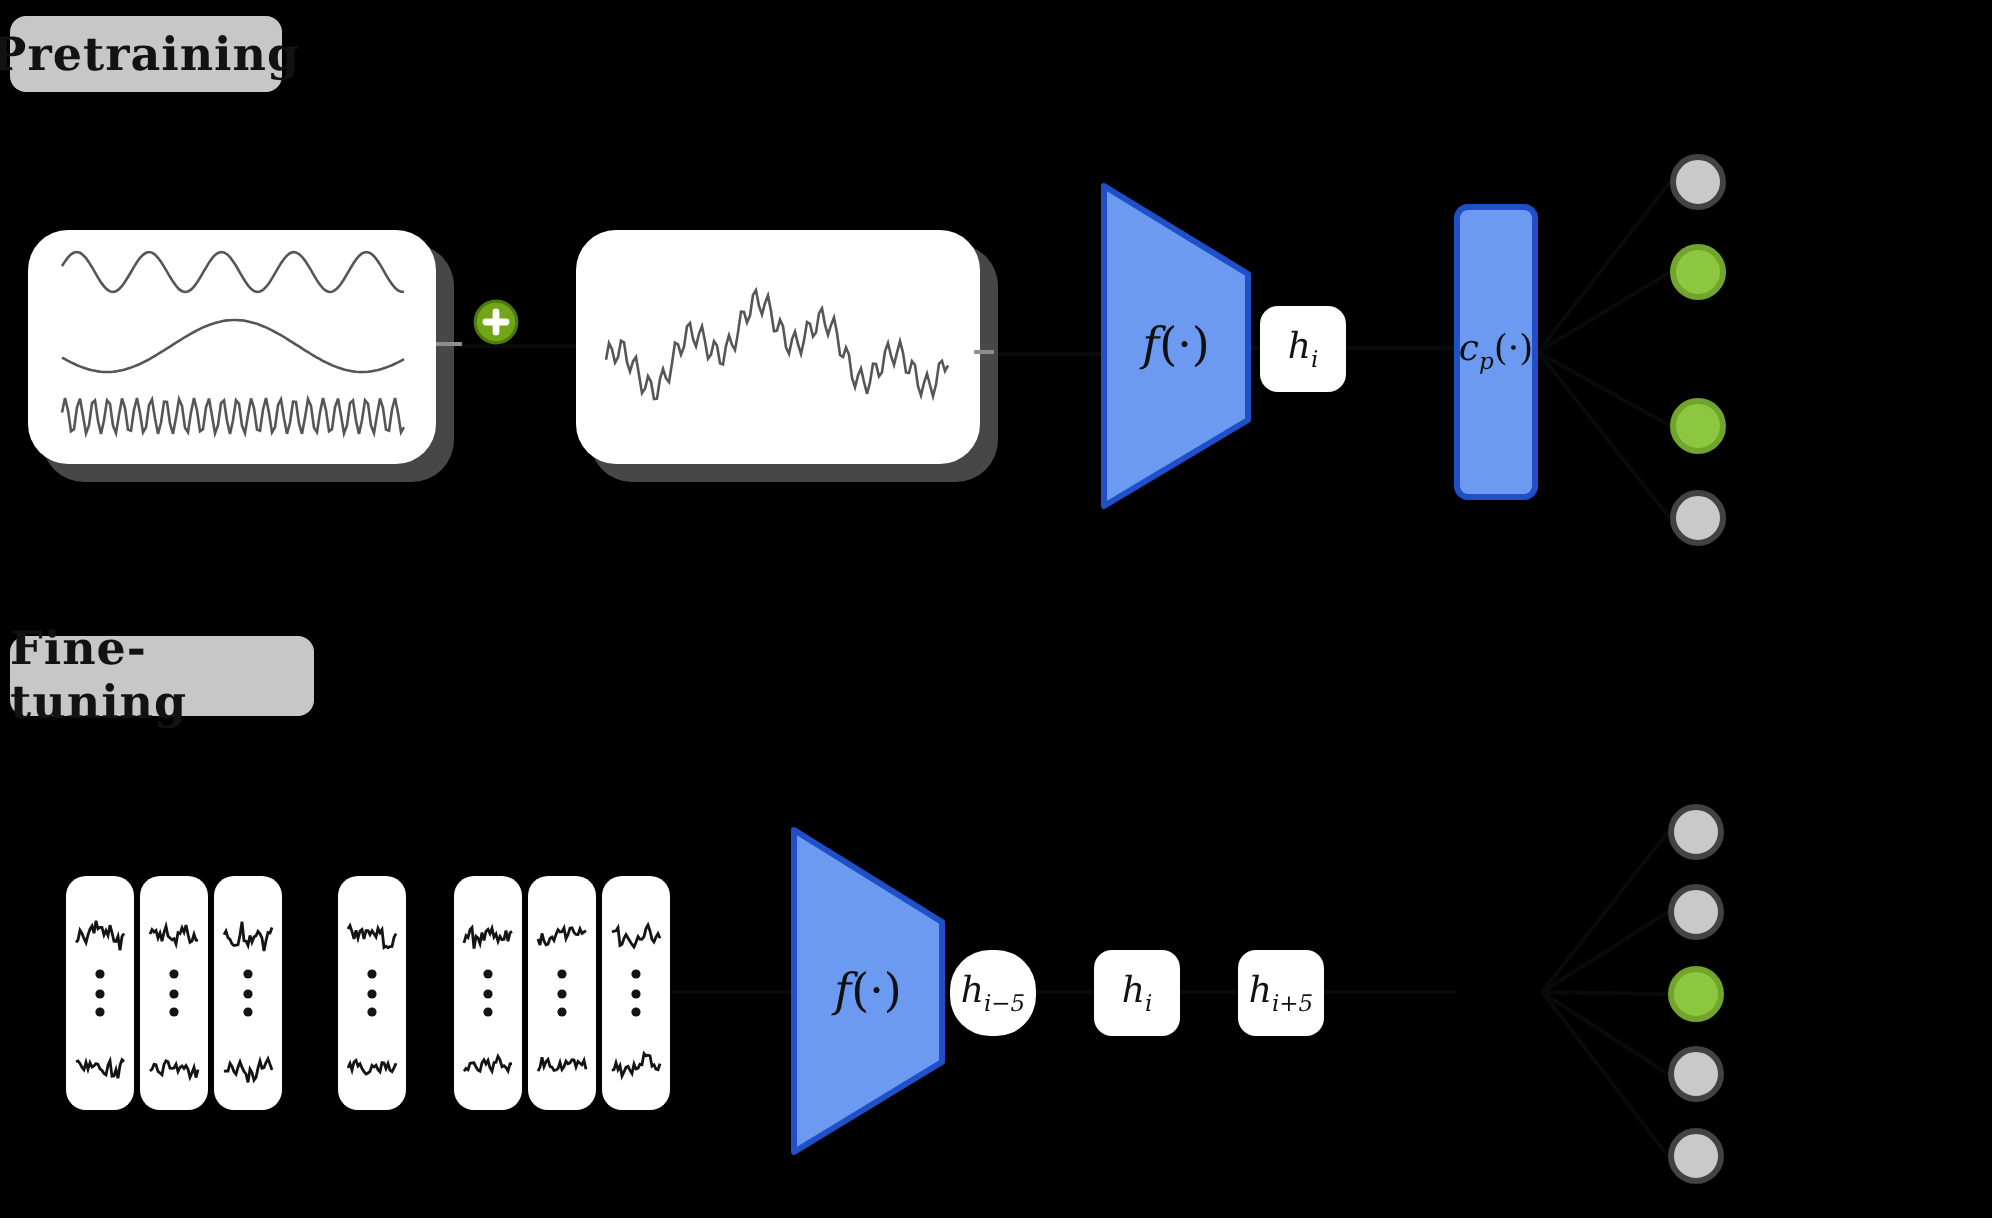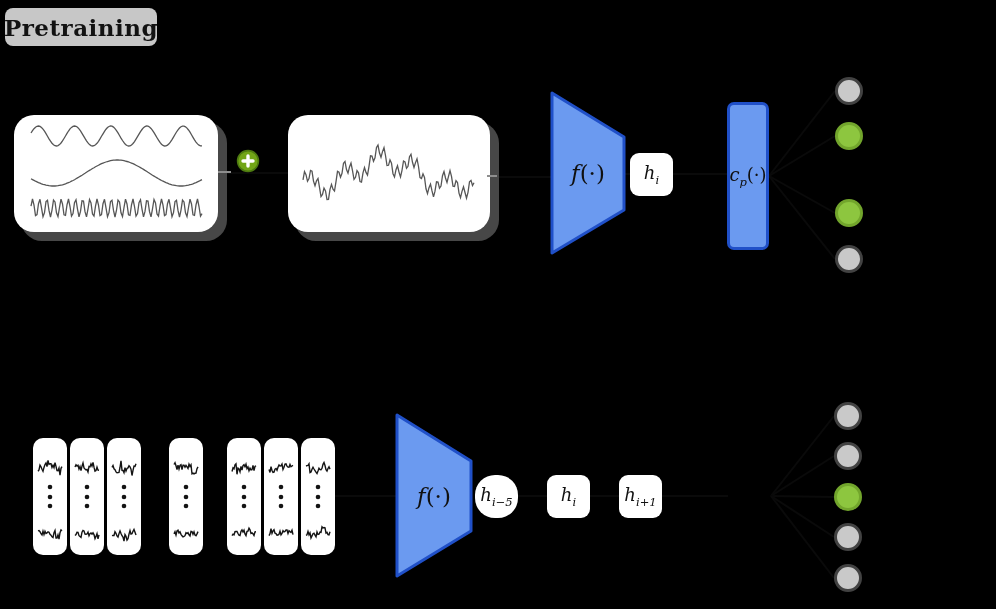--- a/index.html
+++ b/index.html
@@ -98,21 +98,21 @@
     <line x1="771" y1="496" x2="834" y2="497"></line>
     <line x1="771" y1="496" x2="834" y2="537"></line>
     <line x1="771" y1="496" x2="834" y2="578"></line>
   </svg>
 
   <div class="layer">
 
     <div class="stub" style="left:218px;top:171px;width:13px;"></div>
     <div class="stub" style="left:487px;top:175px;width:10px;"></div>
 
-    <div class="section-label" style="left:5px;top:8px;width:152px;height:38px;">Pretraining</div>
+    <div class="section-label" style="left:5px;top:8px;width:136px;height:38px;">Pretraining</div>
 
     <div class="card" style="left:14px;top:115px;width:204px;height:117px;">
       <svg id="svg-source" width="204" height="117" viewBox="0 0 204 117">
           <path d="M17.0,18.0L18.5,15.7L20.0,13.7L21.5,12.2L23.0,11.3L24.5,11.0L26.0,11.4L27.5,12.5L29.0,14.1L30.5,16.2L32.0,18.6L33.5,21.2L35.0,23.8L36.5,26.2L38.0,28.2L39.5,29.7L41.0,30.7L42.5,31.0L44.0,30.6L45.5,29.6L47.0,28.0L48.5,25.9L50.0,23.5L51.5,21.0L53.0,18.4L54.5,16.0L56.0,13.9L57.5,12.4L59.0,11.4L60.5,11.0L62.0,11.3L63.5,12.3L65.0,13.9L66.5,15.9L68.0,18.3L69.5,20.8L71.0,23.4L72.5,25.8L74.0,27.9L75.5,29.6L77.0,30.6L78.5,31.0L80.0,30.7L81.5,29.8L83.0,28.3L84.5,26.3L86.0,23.9L87.5,21.3L89.0,18.8L90.5,16.3L92.0,14.2L93.5,12.5L95.0,11.5L96.5,11.0L98.0,11.2L99.5,12.1L101.0,13.6L102.5,15.6L104.0,17.9L105.5,20.5L107.0,23.1L108.5,25.5L110.0,27.7L111.5,29.4L113.0,30.5L114.5,31.0L116.0,30.8L117.5,30.0L119.0,28.5L120.5,26.6L122.0,24.2L123.5,21.7L125.0,19.1L126.5,16.6L128.0,14.5L129.5,12.7L131.0,11.6L132.5,11.0L134.0,11.2L135.5,12.0L137.0,13.4L138.5,15.3L140.0,17.6L141.5,20.1L143.0,22.7L144.5,25.2L146.0,27.4L147.5,29.2L149.0,30.4L150.5,31.0L152.0,30.9L153.5,30.1L155.0,28.8L156.5,26.9L158.0,24.6L159.5,22.1L161.0,19.5L162.5,17.0L164.0,14.8L165.5,13.0L167.0,11.7L168.5,11.1L170.0,11.1L171.5,11.8L173.0,13.1L174.5,15.0L176.0,17.2L177.5,19.8L179.0,22.4L180.5,24.9L182.0,27.1L183.5,28.9L185.0,30.2L186.5,30.9L188.0,30.9" class="wave-path"></path>
           <path d="M17.0,63.8L18.5,64.6L20.0,65.4L21.5,66.2L23.0,66.9L24.5,67.6L26.0,68.2L27.5,68.8L29.0,69.3L30.5,69.7L32.0,70.1L33.5,70.4L35.0,70.7L36.5,70.9L38.0,71.0L39.5,71.0L41.0,71.0L42.5,70.9L44.0,70.7L45.5,70.4L47.0,70.1L48.5,69.8L50.0,69.3L51.5,68.8L53.0,68.2L54.5,67.6L56.0,67.0L57.5,66.2L59.0,65.5L60.5,64.7L62.0,63.8L63.5,62.9L65.0,62.0L66.5,61.1L68.0,60.2L69.5,59.2L71.0,58.3L72.5,57.3L74.0,56.3L75.5,55.4L77.0,54.5L78.5,53.5L80.0,52.7L81.5,51.8L83.0,51.0L84.5,50.2L86.0,49.4L87.5,48.7L89.0,48.1L90.5,47.5L92.0,47.0L93.5,46.5L95.0,46.1L96.5,45.7L98.0,45.4L99.5,45.2L101.0,45.1L102.5,45.0L104.0,45.0L105.5,45.1L107.0,45.2L108.5,45.4L110.0,45.7L111.5,46.1L113.0,46.5L114.5,46.9L116.0,47.5L117.5,48.1L119.0,48.7L120.5,49.4L122.0,50.2L123.5,51.0L125.0,51.8L126.5,52.6L128.0,53.5L129.5,54.4L131.0,55.4L132.5,56.3L134.0,57.3L135.5,58.2L137.0,59.2L138.5,60.2L140.0,61.1L141.5,62.0L143.0,62.9L144.5,63.8L146.0,64.6L147.5,65.5L149.0,66.2L150.5,66.9L152.0,67.6L153.5,68.2L155.0,68.8L156.5,69.3L158.0,69.8L159.5,70.1L161.0,70.4L162.5,70.7L164.0,70.9L165.5,71.0L167.0,71.0L168.5,71.0L170.0,70.9L171.5,70.7L173.0,70.4L174.5,70.1L176.0,69.7L177.5,69.3L179.0,68.8L180.5,68.2L182.0,67.6L183.5,66.9L185.0,66.2L186.5,65.4L188.0,64.6" class="wave-path"></path>
           <path d="M17.0,91.2L18.5,84.0L20.0,90.2L21.5,100.6L23.0,99.6L24.5,88.7L26.0,84.3L27.5,92.8L29.0,101.7L30.5,97.6L32.0,86.6L33.5,85.2L35.0,95.4L36.5,102.0L38.0,95.1L39.5,85.1L41.0,86.9L42.5,97.8L44.0,101.6L45.5,92.5L47.0,84.2L48.5,89.0L50.0,99.8L51.5,100.4L53.0,89.9L54.5,84.0L56.0,91.5L57.5,101.2L59.0,98.6L60.5,87.6L62.0,84.7L63.5,94.1L65.0,101.9L66.5,96.4L68.0,85.8L69.5,86.0L71.0,96.7L72.5,101.9L74.0,93.8L75.5,84.5L77.0,87.9L78.5,98.9L80.0,101.1L81.5,91.2L83.0,84.0L84.5,90.2L86.0,100.6L87.5,99.6L89.0,88.7L90.5,84.3L92.0,92.8L93.5,101.7L95.0,97.6L96.5,86.6L98.0,85.2L99.5,95.4L101.0,102.0L102.5,95.1L104.0,85.1L105.5,86.9L107.0,97.8L108.5,101.6L110.0,92.5L111.5,84.2L113.0,89.0L114.5,99.8L116.0,100.4L117.5,89.9L119.0,84.0L120.5,91.5L122.0,101.2L123.5,98.6L125.0,87.6L126.5,84.7L128.0,94.1L129.5,101.9L131.0,96.4L132.5,85.8L134.0,86.0L135.5,96.7L137.0,101.9L138.5,93.8L140.0,84.5L141.5,87.9L143.0,98.9L144.5,101.1L146.0,91.2L147.5,84.0L149.0,90.2L150.5,100.6L152.0,99.6L153.5,88.7L155.0,84.3L156.5,92.8L158.0,101.7L159.5,97.6L161.0,86.6L162.5,85.2L164.0,95.4L165.5,102.0L167.0,95.1L168.5,85.1L170.0,86.9L171.5,97.8L173.0,101.6L174.5,92.5L176.0,84.2L177.5,89.0L179.0,99.8L180.5,100.4L182.0,89.9L183.5,84.0L185.0,91.5L186.5,101.2L188.0,98.6" class="wave-path"></path>
         </svg>
     </div>
 
     <div class="plus-wrap" style="left:236px;top:149px;">
@@ -146,20 +146,21 @@
       <span><i>c</i><sub>p</sub><span class="paren">(·)</span></span>
     </div>
 
     <div>
       <div class="node" style="left:835px;top:77px;"></div>
       <div class="node green" style="left:835px;top:122px;"></div>
       <div class="node green" style="left:835px;top:199px;"></div>
       <div class="node" style="left:835px;top:245px;"></div>
     </div>
 
+    <div class="section-label" style="left:5px;top:318px;width:152px;height:40px;">Fine-tuning</div>
 
     <div>
       <div class="strip" style="left:33px;top:438px;">
           <svg width="34" height="117" viewBox="0 0 34 117">
             <path d="M5,33.2L6,32.0L7,27.1L8,28.7L9,31.2L10,33.3L11,29.4L12,26.6L13,25.0L14,28.6L15,22.4L16,26.4L17,25.7L18,25.7L19,29.5L20,27.3L21,29.7L22,24.6L23,28.3L24,32.6L25,32.7L26,30.1L27,37.1L28,30.3L29,28.7" class="strip-path"></path>
             <path d="M5,92.9L6,92.5L7,93.7L8,95.7L9,96.9L10,93.1L11,96.6L12,93.3L13,95.5L14,94.9L15,93.8L16,94.2L17,96.4L18,97.2L19,98.8L20,99.5L21,94.6L22,92.4L23,100.1L24,100.0L25,96.8L26,101.1L27,94.7L28,91.9L29,92.8" class="strip-path"></path>
             <circle cx="17" cy="49" r="2.3" class="strip-dot"></circle>
             <circle cx="17" cy="59" r="2.3" class="strip-dot"></circle>
             <circle cx="17" cy="68" r="2.3" class="strip-dot"></circle>
           </svg>
@@ -230,21 +231,21 @@
       </div>
     </div>
 
     <div class="latent" style="left:475px;top:475px;border-radius:20px;">
       <span><i>h</i><sub>i−5</sub></span>
     </div>
     <div class="latent" style="left:547px;top:475px;">
       <span><i>h</i><sub>i</sub></span>
     </div>
     <div class="latent" style="left:619px;top:475px;">
-      <span><i>h</i><sub>i+1</sub></span>
+      <span><i>h</i><sub>i+5</sub></span>
     </div>
 
 
     <div>
       <div class="node" style="left:834px;top:402px;"></div>
       <div class="node" style="left:834px;top:442px;"></div>
       <div class="node green" style="left:834px;top:483px;"></div>
       <div class="node" style="left:834px;top:523px;"></div>
       <div class="node" style="left:834px;top:564px;"></div>
     </div>

